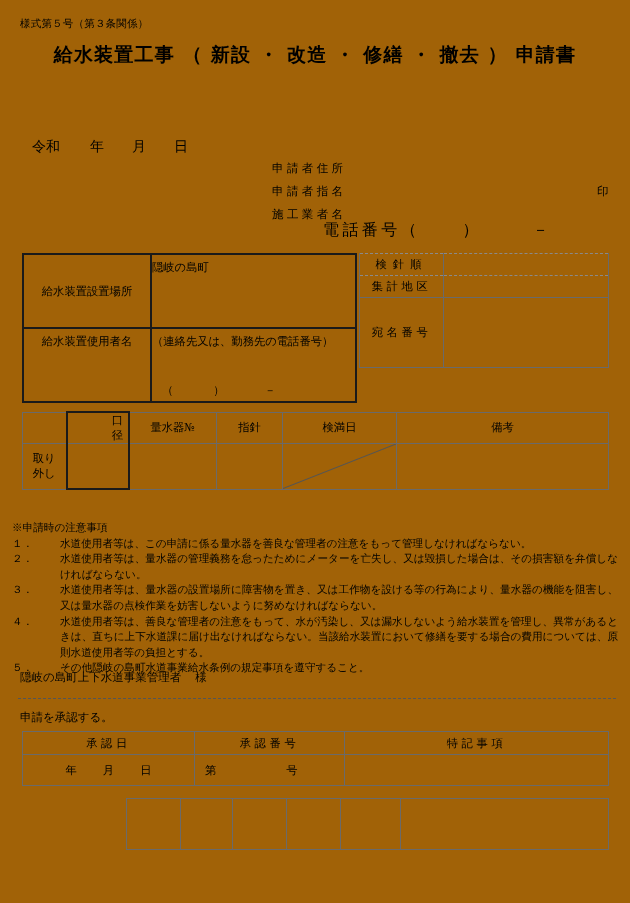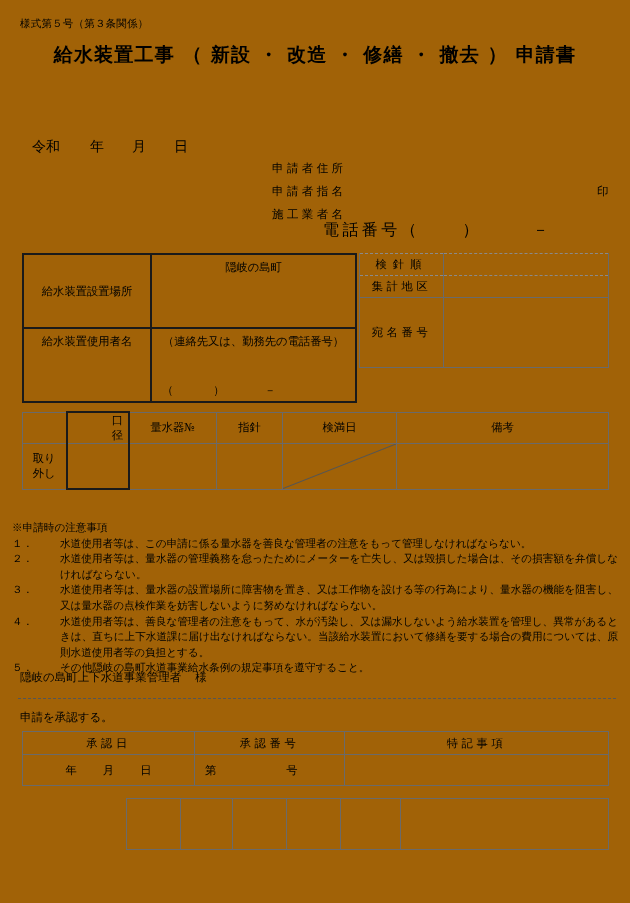--- a/index.html
+++ b/index.html
@@ -94,21 +94,21 @@
     font-size: 11.3px;
     table-layout: fixed;
   }
   .tbl td {
     border: 1px solid #6a6a6a;
     padding: 0;
     vertical-align: middle;
     position: relative;
   }
   .lbl-c { text-align: center; }
-  .pad-l { padding-left: 6px; text-align: center; }
+  .pad-l { padding-left: 6px; }
   .spaced { letter-spacing: 3.6px; }
   .spaced-wide { letter-spacing: 6px; }
 
   
   #tbl-location { left: 22px; top: 253px; width: 333px; }
   #tbl-location td { height: 24px; }
   #tbl-location .thick { border: 2px solid #1a1a1a; }
   .phone-sub {
     position: absolute;
     left: 10px; bottom: 3px;

